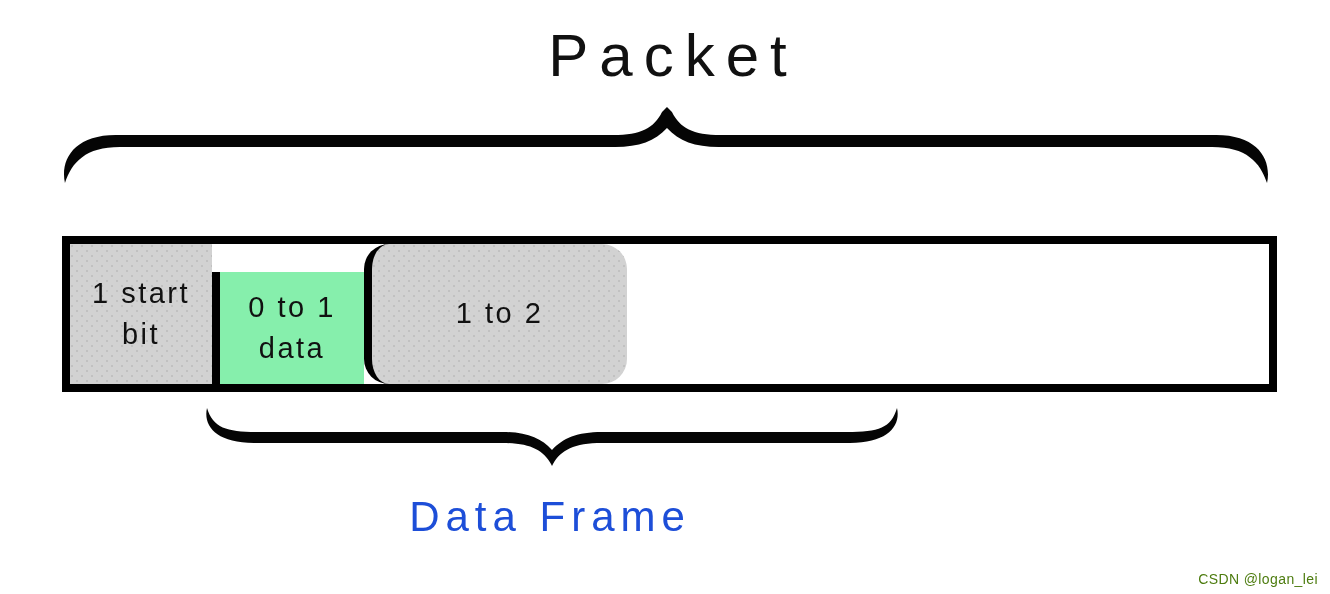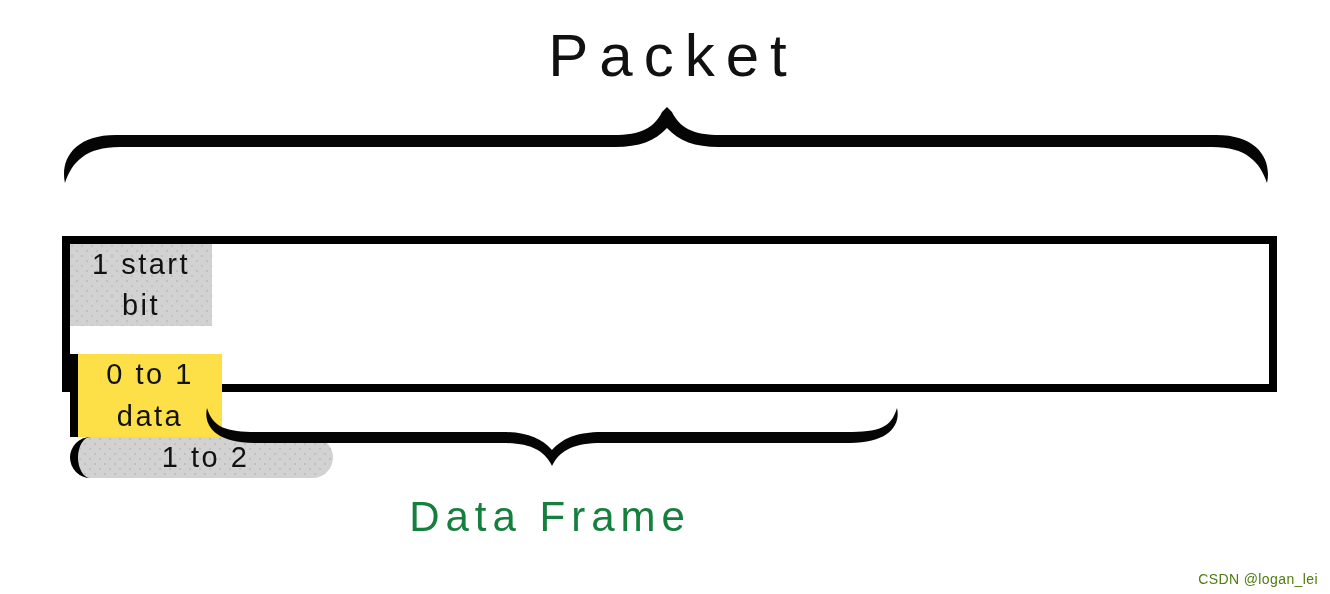--- a/index.html
+++ b/index.html
@@ -52,21 +52,21 @@
   
   .packet-bar {
     position: absolute;
     left: 62px;
     top: 236px;
     width: 1215px;
     height: 156px;
     box-sizing: border-box;
     border: 8px solid #000000;
     display: flex;
-    flex-direction: column;
+    flex-direction: row;
     align-items: stretch;
     background: #ffffff;
   }
   .seg {
     box-sizing: border-box;
     display: flex;
     flex-direction: column;
     align-items: center;
     justify-content: center;
     font-size: 29px;
@@ -78,37 +78,37 @@
   }
   .seg.divided { border-left: 8px solid #000000; }
   .seg.gray {
     background-color: #d2d2d2;
     background-image:
       radial-gradient(#c1c1c1 1.1px, rgba(0,0,0,0) 1.2px),
       radial-gradient(#c1c1c1 1.1px, rgba(0,0,0,0) 1.2px);
     background-size: 10px 10px;
     background-position: 2px 2px, 7px 7px;
   }
-  .seg.white { background-color: #fde047; margin-top: 28px; }
+  .seg.white { background-color: #86efac; margin-top: 28px; }
   .seg-start  { width: 142px; }
   .seg-data   { width: 680px; }
   .seg-parity { width: 152px; }
   .seg-stop   { width: 263px; border-radius: 25px; }
 
   
   .data-frame-label {
     position: absolute;
     left: 198px;
     top: 496px;
     width: 704px;
     text-align: center;
     font-size: 42px;
     letter-spacing: 6px;
     line-height: 1;
-    color: #15803d;
+    color: #1d4ed8;
     white-space: nowrap;
   }
 
   
   .watermark {
     position: absolute;
     right: 12px;
     bottom: 7px;
     font-size: 14px;
     letter-spacing: 0.4px;

